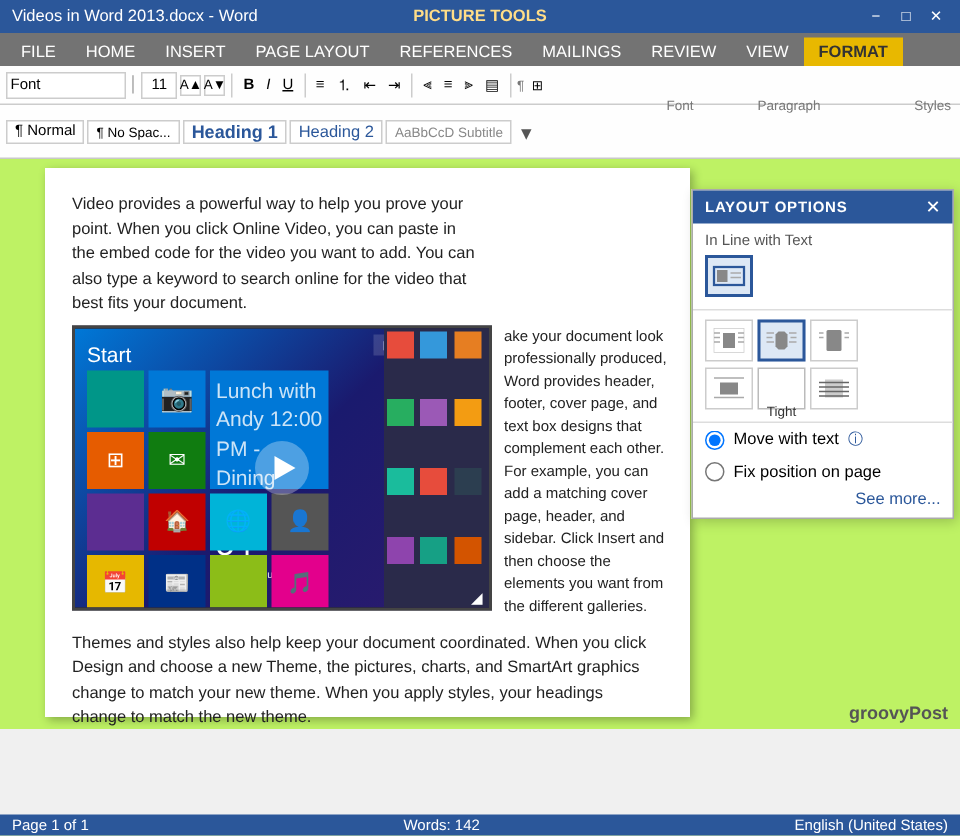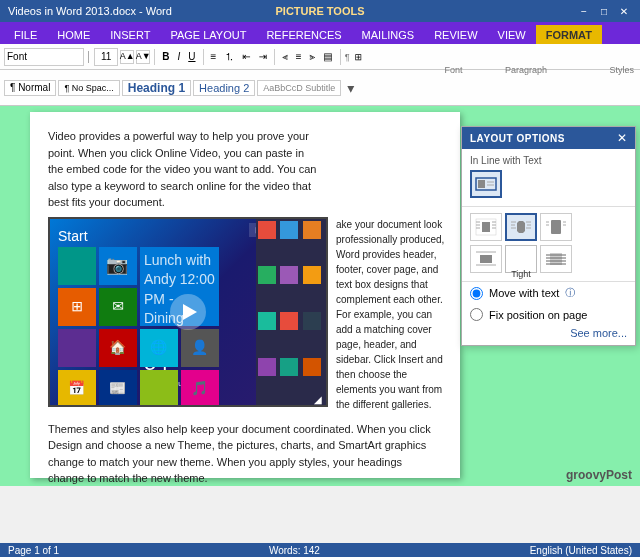--- a/index.html
+++ b/index.html
@@ -24,21 +24,21 @@
       font-weight: bold;
     }
     .title-bar-controls { display: flex; gap: 4px; }
     .title-btn {
       width: 16px; height: 14px; background: transparent; border: none;
       color: white; font-size: 10px; cursor: pointer; display: flex; align-items: center; justify-content: center;
     }
 
     
     .ribbon-tabs {
-      background: #6d28d9;
+      background: #737373;
       display: flex;
       align-items: flex-end;
       height: 22px;
       padding-left: 4px;
     }
     .ribbon-tab {
       padding: 3px 10px;
       font-size: 11px;
       color: white;
       cursor: pointer;
@@ -89,21 +89,21 @@
       background: transparent;
       cursor: pointer;
       display: flex;
       align-items: center;
     }
     .tb-separator { width: 1px; height: 16px; background: #ccc; margin: 0 2px; }
 
     
     .doc-area {
       display: flex;
-      background: #86efac;
+      background: #bef264;
       height: calc(557px - 22px - 22px - 58px - 36px - 24px - 14px);
       overflow: hidden;
       position: relative;
     }
     .doc-page {
       background: white;
       margin: 8px auto;
       width: 480px;
       padding: 20px 24px;
       box-shadow: 2px 2px 6px rgba(0,0,0,0.3);

